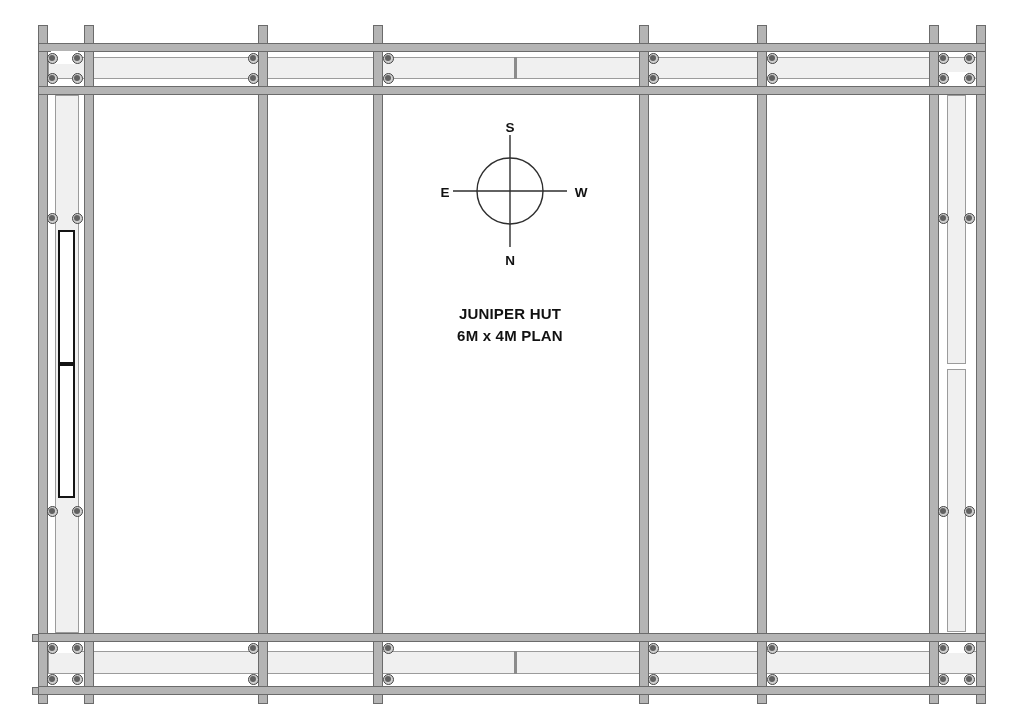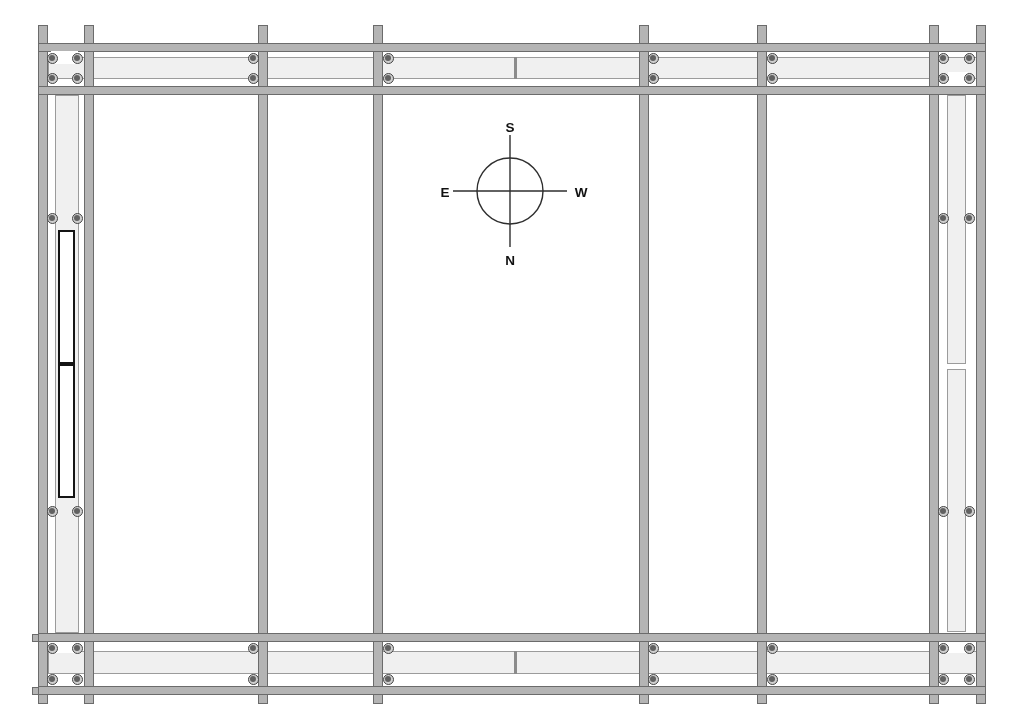--- a/index.html
+++ b/index.html
@@ -178,13 +178,17 @@
       <line x1="510" y1="135" x2="510" y2="247"></line>
       <line x1="453" y1="191" x2="567" y2="191"></line>
       <circle cx="510" cy="191" r="33"></circle>
     </svg>
 
   <div class="compass-label" id="compass-label-s">S</div>
   <div class="compass-label" id="compass-label-n">N</div>
   <div class="compass-label" id="compass-label-e">E</div>
   <div class="compass-label" id="compass-label-w">W</div>
 
+  <div class="plan-title">
+    <div>JUNIPER HUT</div>
+    <div>6M x 4M PLAN</div>
+  </div>
 </div>
 
 </body></html>

